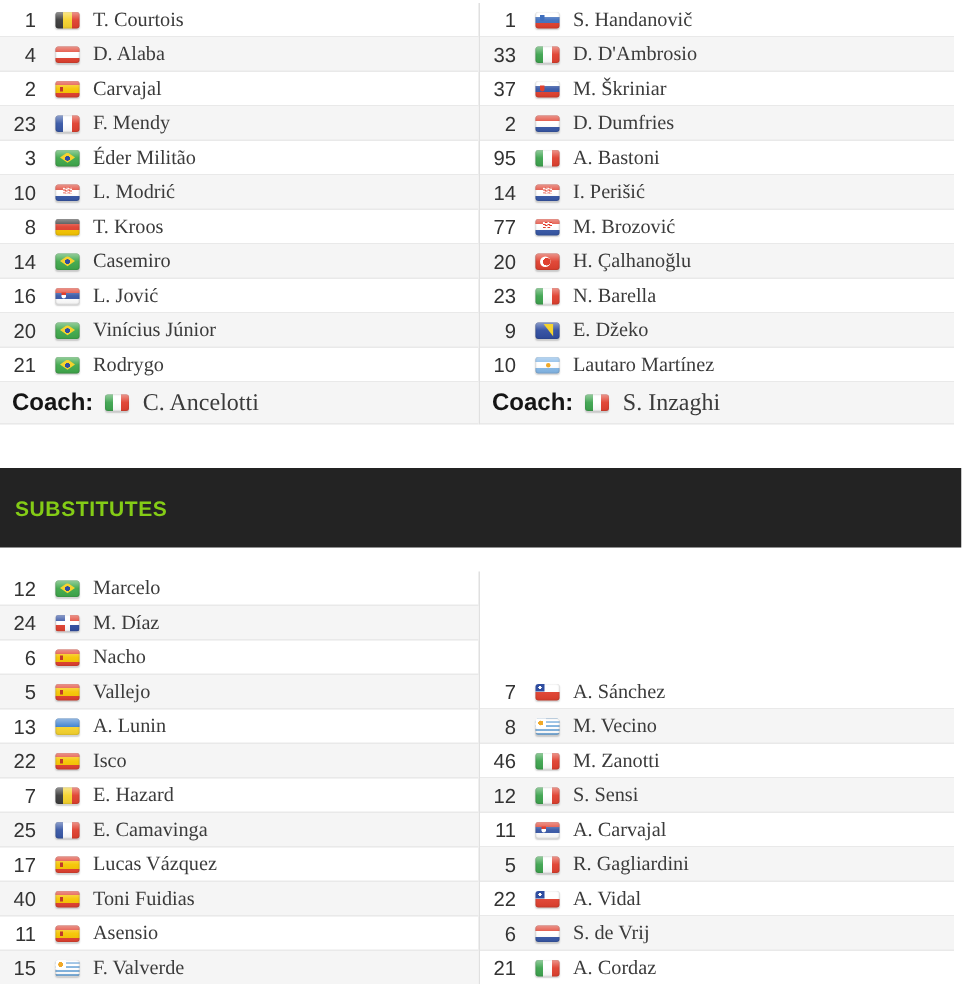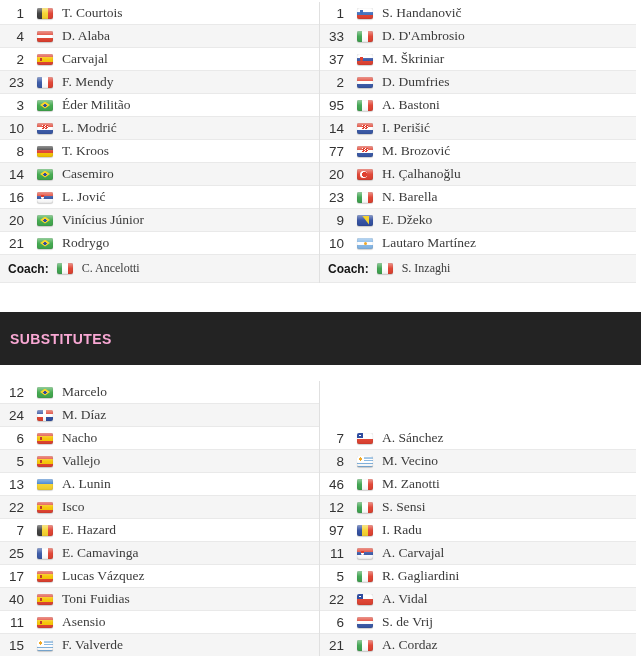--- a/index.html
+++ b/index.html
@@ -78,31 +78,31 @@
   .flag-uruguay::after{left:0;top:0;width:7px;height:6px;border-radius:2px 0 0 0;
     background:radial-gradient(circle at 50% 50%,#f0a929 0 1.6px,#fff 1.7px);}
   .flag-chile{background:linear-gradient(180deg,#fff 0 50%,#e0402f 50%);}
   .flag-chile::after{left:0;top:0;width:6px;height:5.5px;border-radius:2px 0 0 0;
     background:radial-gradient(circle at 50% 50%,#fff 0 1px,#2f4da0 1.1px);}
   .flag-romania{background:linear-gradient(90deg,#2f4da0 0 33%,#f6d32d 33% 67%,#e0402f 67%);}
   
   .coachrow{
     display:flex;align-items:center;height:28px;box-sizing:border-box;
     background:#f5f5f5;border-bottom:1px solid #e9e9e9;
-    font-size:12px;color:#3b3b3b;cursor:pointer;
+    font-size:16px;color:#3b3b3b;cursor:pointer;
   }
   .coachlabel{font-weight:bold;color:#151515;margin-left:8px;}
   .coachrow .flag{margin-left:8px;}
   
   .subsbar{
     margin-top:29px;width:641px;height:53px;background:#232323;
     display:flex;align-items:center;
   }
   .subsbar span{
-    color:#f9a8d4;font-size:14px;font-weight:bold;letter-spacing:.4px;
+    color:#84cc16;font-size:14px;font-weight:bold;letter-spacing:.4px;
     padding-left:10px;
   }
   .section-subs{margin-top:16px;align-items:flex-end;}
 </style>
 </head>
 <body>
 
 <div class="cols section-xi">
   <div class="col left">
     <div class="row">
@@ -312,25 +312,20 @@
         <span class="num">46</span>
         <span class="flag flag-italy"></span>
         <span class="pname">M. Zanotti</span>
       </div>
       <div class="row">
         <span class="num">12</span>
         <span class="flag flag-italy"></span>
         <span class="pname">S. Sensi</span>
       </div>
       <div class="row">
-        <span class="num">97</span>
-        <span class="flag flag-romania"></span>
-        <span class="pname">I. Radu</span>
-      </div>
-      <div class="row">
         <span class="num">11</span>
         <span class="flag flag-serbia"></span>
         <span class="pname">A. Carvajal</span>
       </div>
       <div class="row">
         <span class="num">5</span>
         <span class="flag flag-italy"></span>
         <span class="pname">R. Gagliardini</span>
       </div>
       <div class="row">

